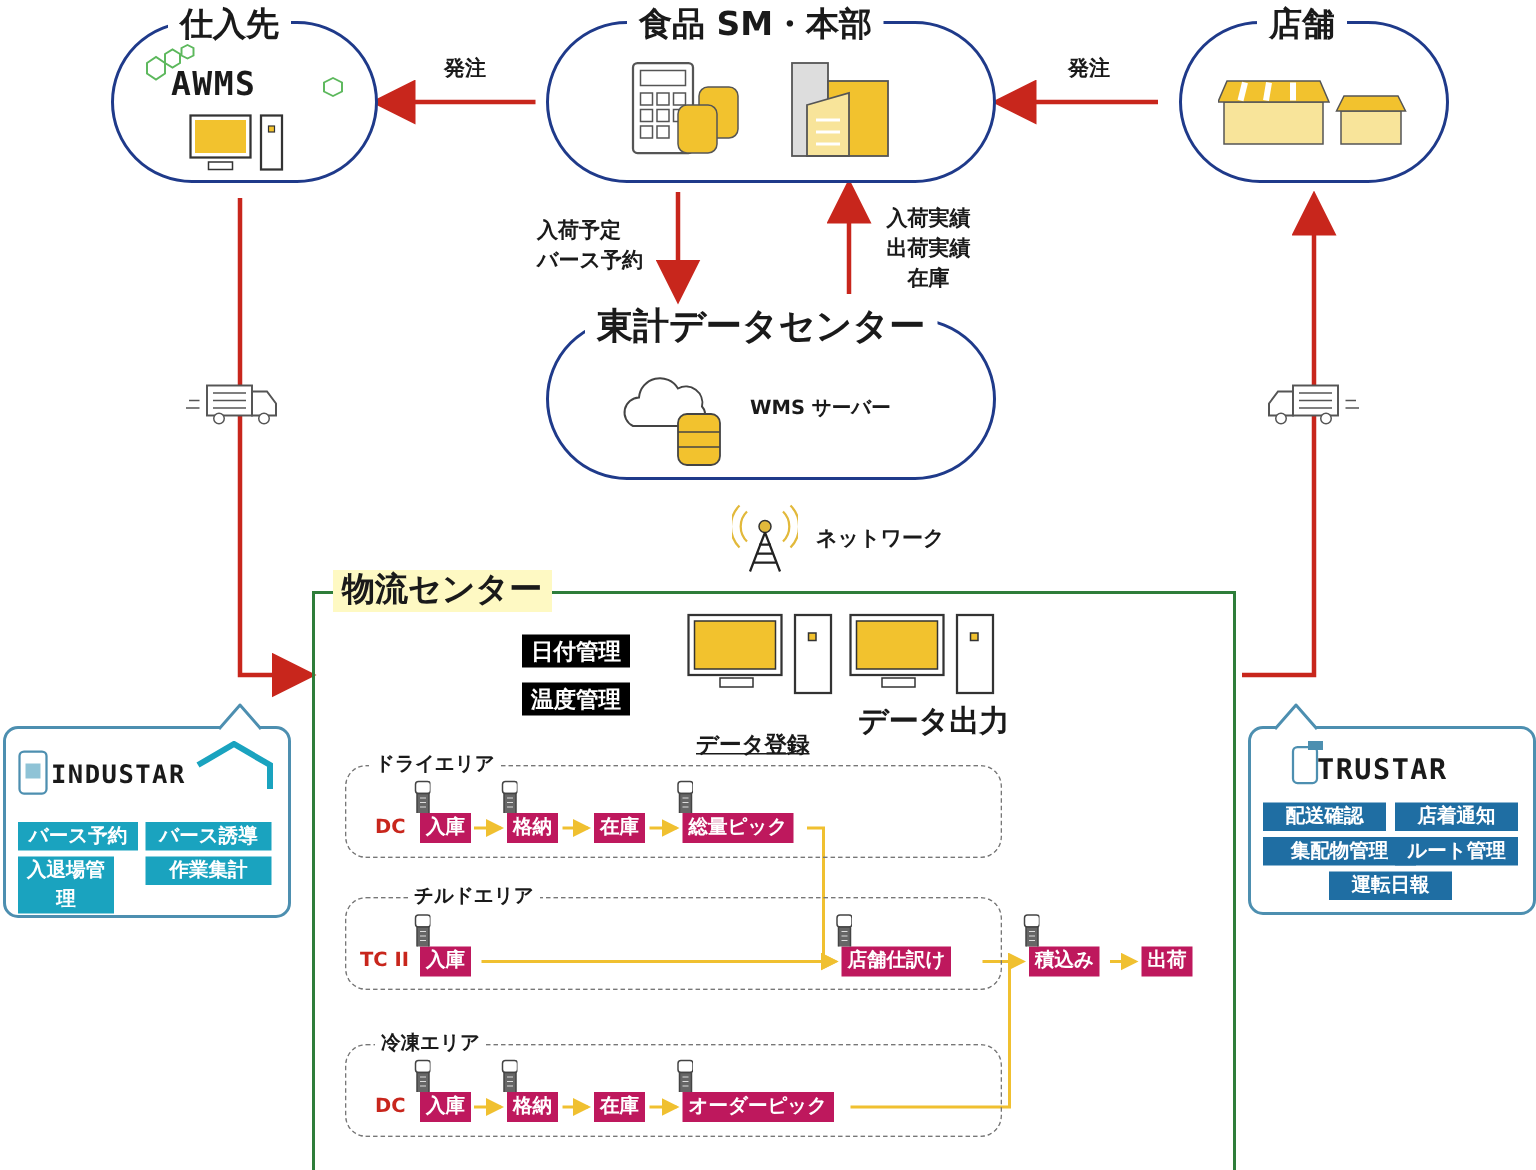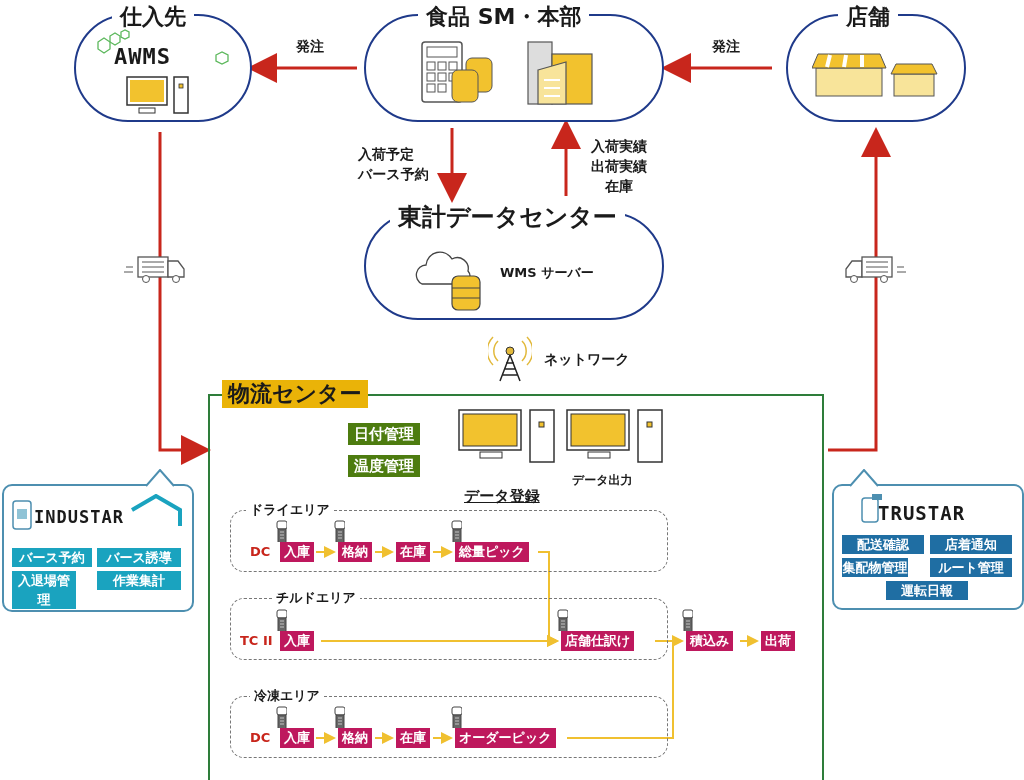--- a/index.html
+++ b/index.html
@@ -3,22 +3,22 @@
 <meta charset="utf-8">
 <style>
   html,body{margin:0;padding:0;background:#fff;}
   body{width:1024px;height:780px;position:relative;overflow:hidden;font-family:"DejaVu Sans",sans-serif;color:#1a1a1a;}
   .abs{position:absolute;}
   .bubble{position:absolute;border:2px solid #1f3a8a;border-radius:70px;background:#fff;}
   .bubble-title{position:absolute;background:#fff;font-weight:bold;font-size:22px;padding:0 8px;white-space:nowrap;line-height:26px;}
   .lbl{position:absolute;font-weight:bold;font-size:14px;white-space:nowrap;line-height:19px;}
   .svgl{position:absolute;left:0;top:0;pointer-events:none;}
   .green-box{position:absolute;left:208px;top:394px;width:612px;height:384px;border:2px solid #2e7d3a;}
-  .green-title{position:absolute;left:222px;top:380px;background:#eab308;font-weight:bold;font-size:22px;padding:0 6px;line-height:28px;}
-  .teal-tag{position:absolute;background:#4d7c0f;color:#fff;font-weight:bold;font-size:15px;padding:0 6px;line-height:22px;white-space:nowrap;}
+  .green-title{position:absolute;left:222px;top:380px;background:#fef9c3;font-weight:bold;font-size:22px;padding:0 6px;line-height:28px;}
+  .teal-tag{position:absolute;background:#000000;color:#fff;font-weight:bold;font-size:15px;padding:0 6px;line-height:22px;white-space:nowrap;}
   .area{position:absolute;border:1.5px dashed #777;border-radius:14px;}
   .area-title{position:absolute;background:#fff;font-weight:bold;font-size:13px;padding:0 4px;line-height:16px;white-space:nowrap;}
   .step{position:absolute;background:#be185d;color:#fff;font-weight:bold;font-size:13px;line-height:20px;padding:0 4px;white-space:nowrap;}
   .dc{position:absolute;color:#c8261c;font-weight:bold;font-size:13px;line-height:20px;}
   .scanner{position:absolute;width:11px;height:22px;}
   .callout{position:absolute;background:#fff;border:2px solid #4d8fb0;border-radius:10px;}
   .tag-teal{position:absolute;background:#1aa3bf;color:#fff;font-weight:bold;font-size:13px;line-height:19px;text-align:center;}
   .tag-blue{position:absolute;background:#1f6ea3;color:#fff;font-weight:bold;font-size:13px;line-height:19px;text-align:center;}
   .logo-text{position:absolute;font-weight:bold;font-family:"DejaVu Sans Mono",monospace;letter-spacing:1px;color:#1a1a1a;}
 </style>
@@ -208,21 +208,21 @@
   <rect x="81" y="14" width="5" height="5" fill="#f2c22e" stroke="#333"></rect>
 </svg>
 <svg class="abs" style="left:566px;top:408px;" width="100" height="58">
   <rect x="1" y="2" width="62" height="40" fill="#fff" stroke="#333" stroke-width="1.5"></rect>
   <rect x="5" y="6" width="54" height="32" fill="#f2c22e" stroke="#333"></rect>
   <rect x="22" y="44" width="22" height="6" fill="#fff" stroke="#333"></rect>
   <rect x="72" y="2" width="24" height="52" fill="#fff" stroke="#333" stroke-width="1.5"></rect>
   <rect x="81" y="14" width="5" height="5" fill="#f2c22e" stroke="#333"></rect>
 </svg>
 <div class="lbl" style="left:464px;top:487px;font-size:15px;text-decoration:underline;">データ登録</div>
-<div class="lbl" style="left:572px;top:471px;font-size:12px;">データ出力</div>
+<div class="lbl" style="left:572px;top:471px;font-size:20px;">データ出力</div>
 
 <div class="area" style="left:230px;top:510px;width:436px;height:60px;"></div>
 <div class="area-title" style="left:246px;top:502px;">ドライエリア</div>
 <div class="dc" style="left:250px;top:542px;">DC</div>
 <div class="step" style="left:280px;top:542px;">入庫</div>
 <div class="step" style="left:338px;top:542px;">格納</div>
 <div class="step" style="left:396px;top:542px;">在庫</div>
 <div class="step" style="left:455px;top:542px;">総量ピック</div>
 
 <div class="area" style="left:230px;top:598px;width:436px;height:60px;"></div>
@@ -346,15 +346,15 @@
 <svg class="abs" style="left:850px;top:469px;" width="30" height="18">
   <path d="M0,17 L14,1 L28,17" fill="#fff" stroke="#4d8fb0" stroke-width="2"></path>
 </svg>
 <svg class="abs" style="left:860px;top:494px;" width="24" height="30">
   <rect x="2" y="4" width="16" height="24" rx="3" fill="#fff" stroke="#4d8fb0" stroke-width="1.5"></rect>
   <rect x="12" y="0" width="10" height="6" fill="#4d8fb0"></rect>
 </svg>
 <div class="logo-text" style="left:878px;top:502px;font-size:19px;">TRUSTAR</div>
 <div class="tag-blue" style="left:842px;top:535px;width:82px;">配送確認</div>
 <div class="tag-blue" style="left:930px;top:535px;width:82px;">店着通知</div>
-<div class="tag-blue" style="left:842px;top:558px;width:66px;">集配物管理</div>
+<div class="tag-blue" style="left:842px;top:558px;width:102px;">集配物管理</div>
 <div class="tag-blue" style="left:930px;top:558px;width:82px;">ルート管理</div>
 <div class="tag-blue" style="left:886px;top:581px;width:82px;">運転日報</div>
 
 </body></html>

